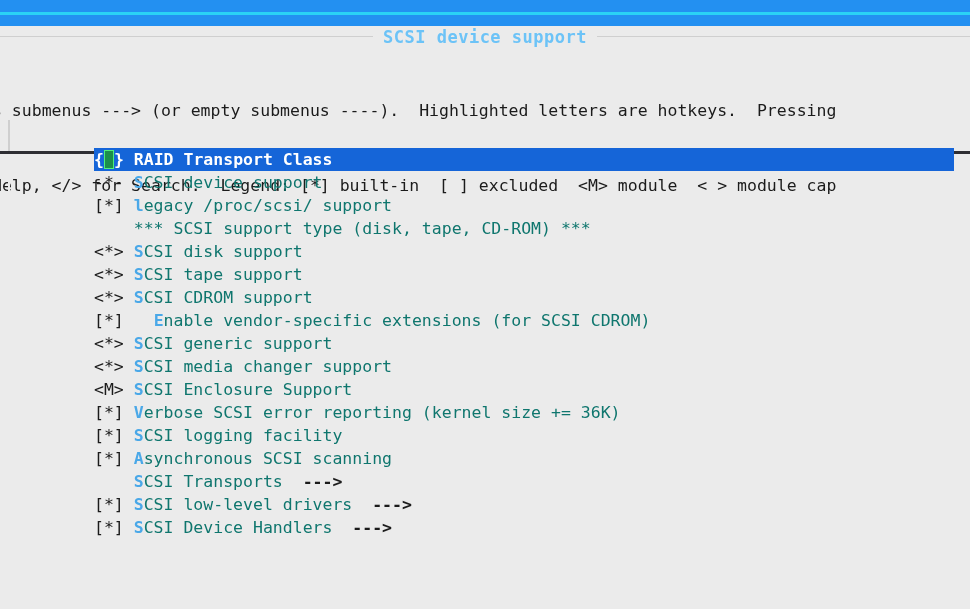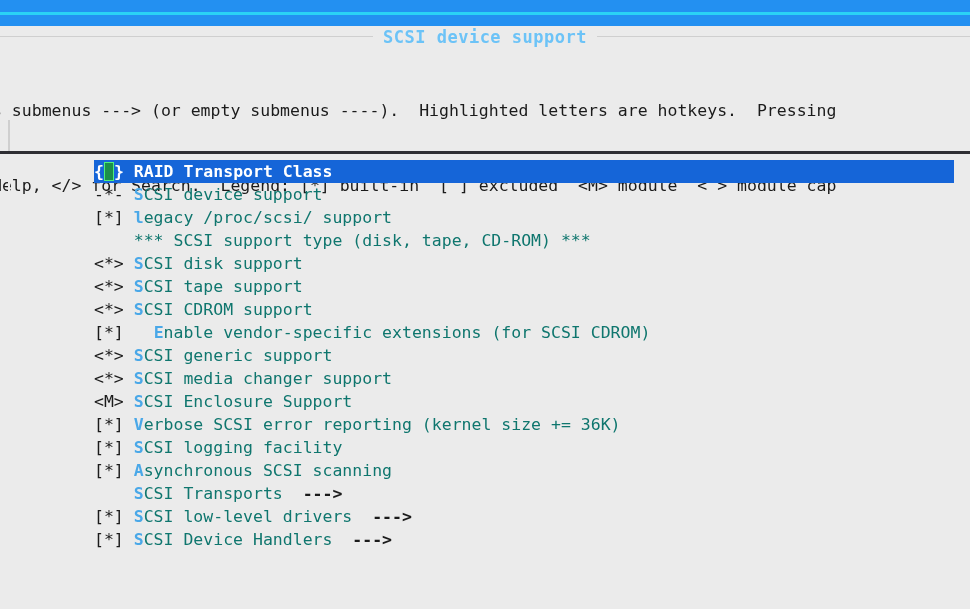--- a/index.html
+++ b/index.html
@@ -103,21 +103,21 @@
     top: 154px;
     width: 2px;
     height: 455px;
     background: #ebebeb;
   }
 
   
   .menu {
     position: absolute;
     left: 94px;
-    top: 160px;
+    top: 148px;
     width: 860px;
     font-size: 16.5px;
     line-height: 23px;
     color: #1b1b1b;
     white-space: pre;
   }
   .menu-row {
     display: block;
     height: 23px;
     white-space: pre;

